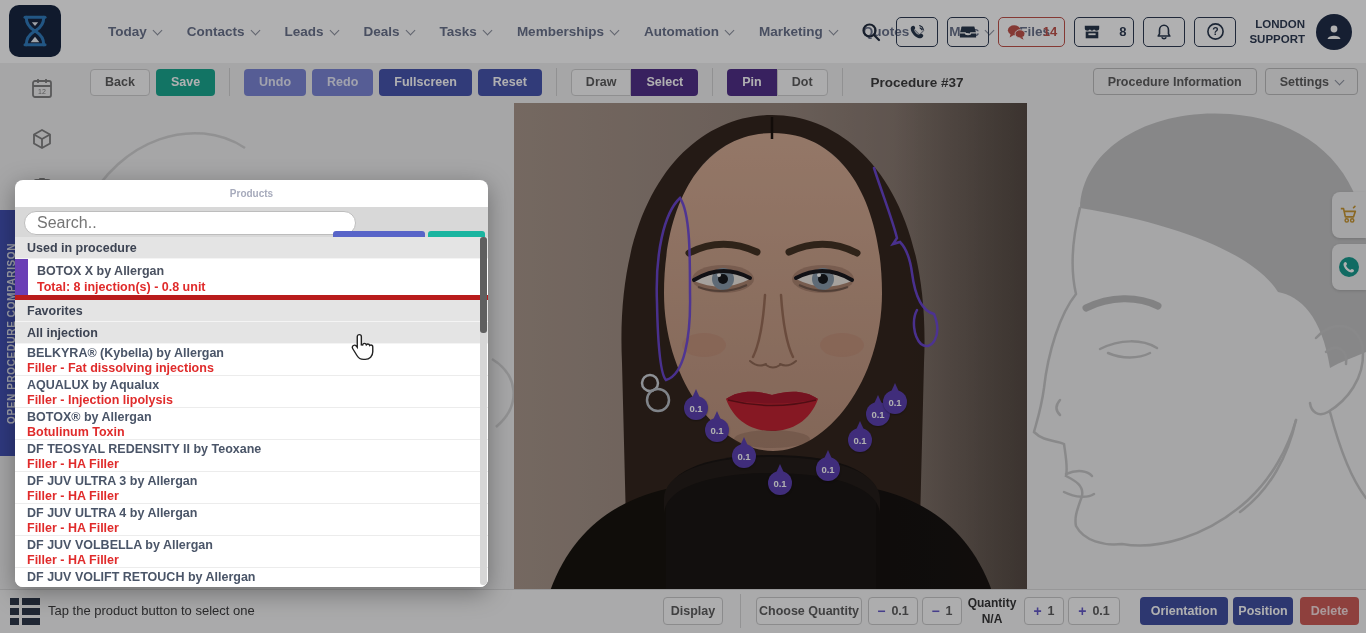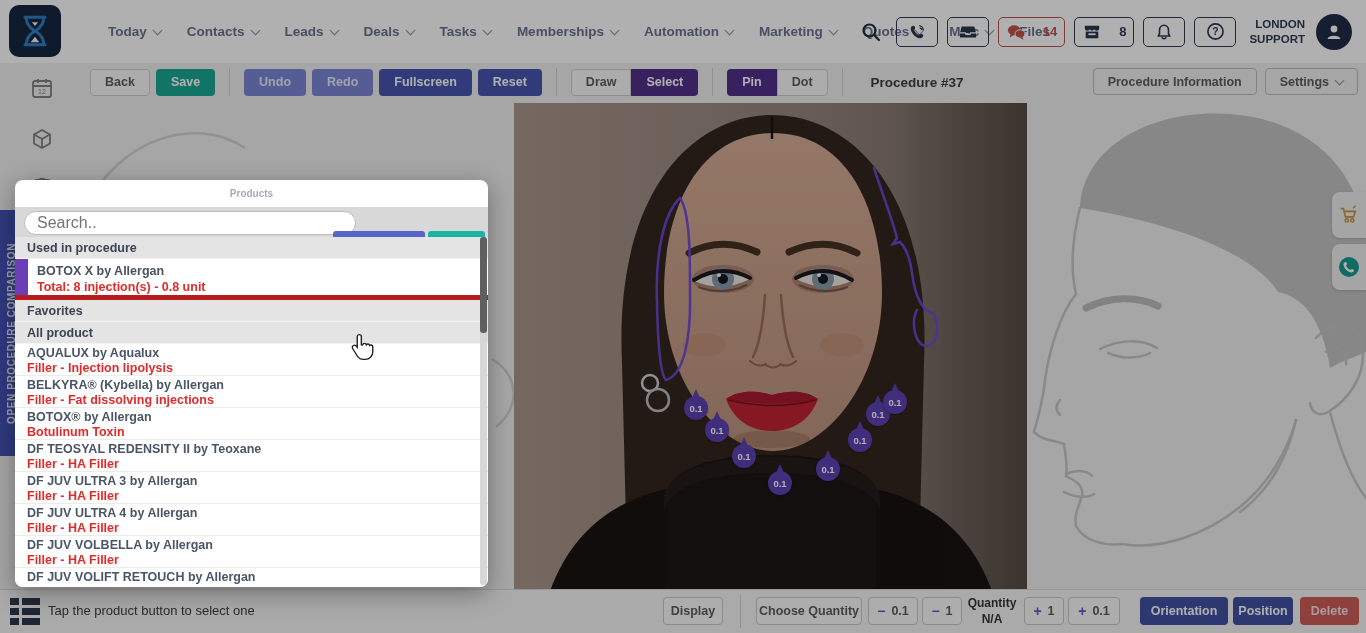--- a/index.html
+++ b/index.html
@@ -435,29 +435,29 @@
     <div class="accent-purple"></div>
     <div class="accent-teal"></div>
   </div>
   <div class="sec-head">Used in procedure</div>
   <div class="used-row">
     <div class="used-bar"></div>
     <div class="used-name">BOTOX X by Allergan</div>
     <div class="used-detail">Total: 8 injection(s) - 0.8 unit</div>
   </div>
   <div class="sec-head">Favorites</div>
-  <div class="sec-head">All product</div>
+  <div class="sec-head">All injection</div>
   <div>
+      <div class="prod-row">
+        <div class="prod-name">BELKYRA® (Kybella) by Allergan</div>
+        <div class="prod-detail">Filler - Fat dissolving injections</div>
+      </div>
       <div class="prod-row">
         <div class="prod-name">AQUALUX by Aqualux</div>
         <div class="prod-detail">Filler - Injection lipolysis</div>
-      </div>
-      <div class="prod-row">
-        <div class="prod-name">BELKYRA® (Kybella) by Allergan</div>
-        <div class="prod-detail">Filler - Fat dissolving injections</div>
       </div>
       <div class="prod-row">
         <div class="prod-name">BOTOX® by Allergan</div>
         <div class="prod-detail">Botulinum Toxin</div>
       </div>
       <div class="prod-row">
         <div class="prod-name">DF TEOSYAL REDENSITY II by Teoxane</div>
         <div class="prod-detail">Filler - HA Filler</div>
       </div>
       <div class="prod-row">

